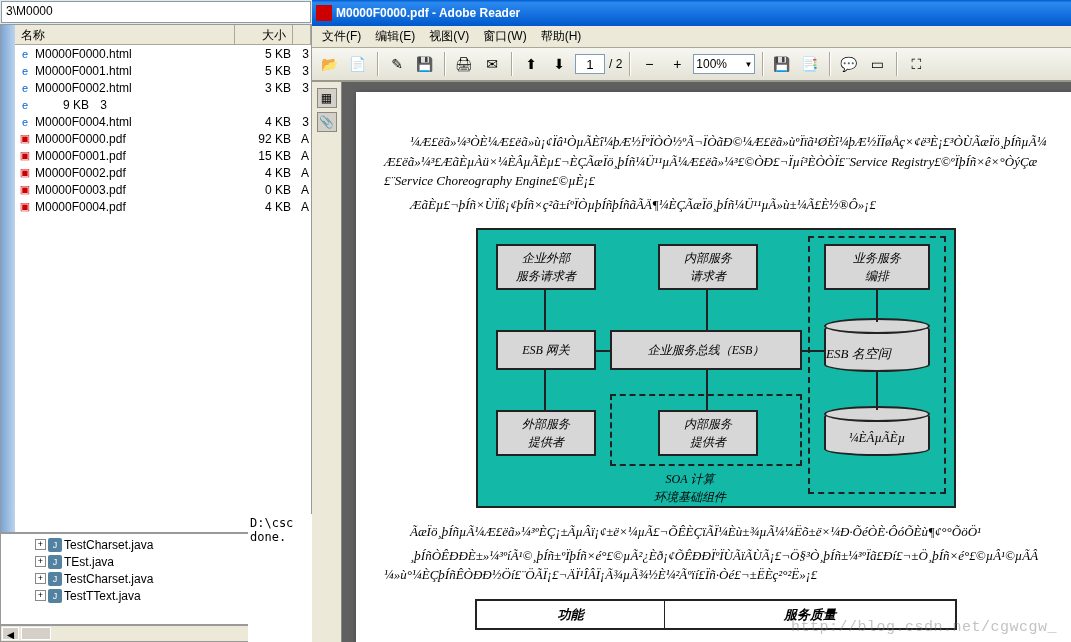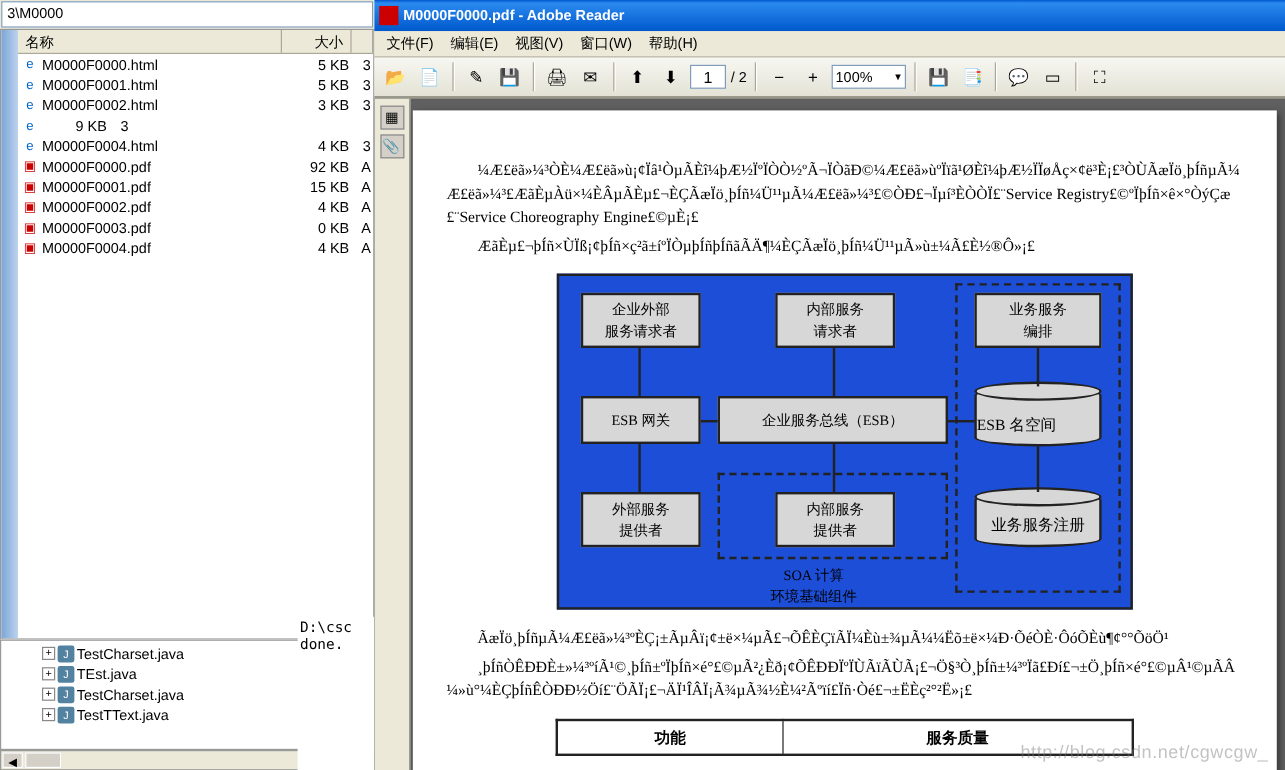--- a/index.html
+++ b/index.html
@@ -44,36 +44,36 @@
 .toolbar { height:34px; background:linear-gradient(to bottom,#f7f7f2,#e4e2d5); border-bottom:2px solid #9a988a; display:flex; align-items:center; padding:0 6px; gap:4px; }
 .tb-btn { width:24px; height:24px; display:inline-flex; align-items:center; justify-content:center; font-size:14px; border-radius:2px; }
 .tb-sep { width:1px; height:24px; background:#aca899; margin:0 3px; box-shadow:1px 0 #fff; }
 .tb-input { width:30px; height:20px; border:1px solid #7f9db9; text-align:center; }
 .tb-combo { width:62px; height:20px; border:1px solid #7f9db9; background:#fff; padding:0 2px; display:inline-flex; align-items:center; justify-content:space-between; }
 .tb-combo .dd { font-size:8px; }
 
 .reader-body { flex:1; display:flex; background:#606060; overflow:hidden; }
 .side-tabs { width:30px; background:#ece9d8; border-right:1px solid #888; display:flex; flex-direction:column; gap:4px; padding-top:6px; align-items:center; }
 .side-tab { width:20px; height:20px; background:#d4d0c8; border:1px solid #888; font-size:12px; text-align:center; line-height:18px; }
-.page-area { flex:1; overflow:hidden; padding:10px 0 0 2px; position:relative; }
+.page-area { flex:1; overflow:hidden; padding:10px 0 0 14px; position:relative;font-style:italic; }
 .page { width:720px; min-height:900px; background:#fff; box-shadow:2px 2px 6px rgba(0,0,0,0.5); padding:40px 28px; font-family:"SimSun",serif; font-size:13px; line-height:1.5; }
 .page p { text-indent:2em; margin-bottom:4px; word-break:break-all; }
 
-.diagram { width:480px; height:280px; border:2px solid #222; margin:14px auto; position:relative; background:#1d4ed8; }
+.diagram { width:480px; height:280px; border:2px solid #222; margin:14px auto; position:relative; background:#14b8a6; }
 .dbox { position:absolute; background:#d7d7d7; border:2px solid #222; text-align:center; font-size:12px; display:flex; flex-direction:column; align-items:center; justify-content:center; }
 .dcyl { position:absolute; border:2px solid #222; border-radius:50%/15%; background:#d7d7d7; }
 .dcyl::before { content:""; position:absolute; top:-6px; left:-2px; right:-2px; height:12px; border:2px solid #222; border-radius:50%; background:#d7d7d7; }
 .dashed-group { position:absolute; border:2px dashed #222; }
 .dlabel { position:absolute; font-size:12px; text-align:center; }
 .dline { position:absolute; background:#222; }
 
 .table-start { width:482px; margin:14px auto 0; border:2px solid #222; border-collapse:collapse; }
 .table-start th { border:1px solid #222; padding:4px 10px; font-weight:bold; font-size:13px; }
 
-.watermark { position:absolute; right:14px; bottom:6px; color:rgba(120,120,120,0.45); font-size:15px; font-family:Liberation Sans, sans-serif; letter-spacing:0.5px;margin-left:32px; }
+.watermark { position:absolute; right:14px; bottom:6px; color:rgba(120,120,120,0.45); font-size:15px; font-family:Liberation Mono, monospace; letter-spacing:0.5px;margin-left:32px; }
 </style>
 </head>
 <body>
 
 <div class="left-pane">
   <div class="path-bar">3\M0000</div>
   <div class="file-list-wrap">
     <div class="blue-strip"></div>
     <div class="file-list">
       <div class="fl-header">
@@ -239,21 +239,21 @@
           <div class="dashed-group" style="left:330px;top:6px;width:138px;height:258px"></div>
           <div class="dbox" style="left:346px;top:14px;width:106px;height:46px">业务服务<br>编排</div>
           <div class="dbox" style="left:18px;top:100px;width:100px;height:40px">ESB 网关</div>
           <div class="dbox" style="left:132px;top:100px;width:192px;height:40px">企业服务总线（ESB）</div>
           <div class="dcyl" style="left:346px;top:92px;width:106px;height:50px">
               <span style="position:absolute;width:100%;top:20px;text-align:left">ESB 名空间</span>
             </div>
           <div class="dbox" style="left:18px;top:180px;width:100px;height:46px">外部服务<br>提供者</div>
           <div class="dbox" style="left:180px;top:180px;width:100px;height:46px">内部服务<br>提供者</div>
           <div class="dcyl" style="left:346px;top:180px;width:106px;height:46px">
-              <span style="position:absolute;width:100%;top:16px;text-align:center">业务服务注册</span>
+              <span style="position:absolute;width:100%;top:16px;text-align:center">¼ÈÂµÃÈµ</span>
             </div>
           <div class="dashed-group" style="left:132px;top:164px;width:192px;height:72px"></div>
           <div class="dline" style="left:66px;top:60px;width:2px;height:40px"></div>
           <div class="dline" style="left:228px;top:60px;width:2px;height:40px"></div>
           <div class="dline" style="left:398px;top:60px;width:2px;height:32px"></div>
           <div class="dline" style="left:66px;top:140px;width:2px;height:40px"></div>
           <div class="dline" style="left:228px;top:140px;width:2px;height:40px"></div>
           <div class="dline" style="left:398px;top:142px;width:2px;height:38px"></div>
           <div class="dline" style="left:118px;top:120px;width:14px;height:2px"></div>
           <div class="dline" style="left:324px;top:120px;width:22px;height:2px"></div>

